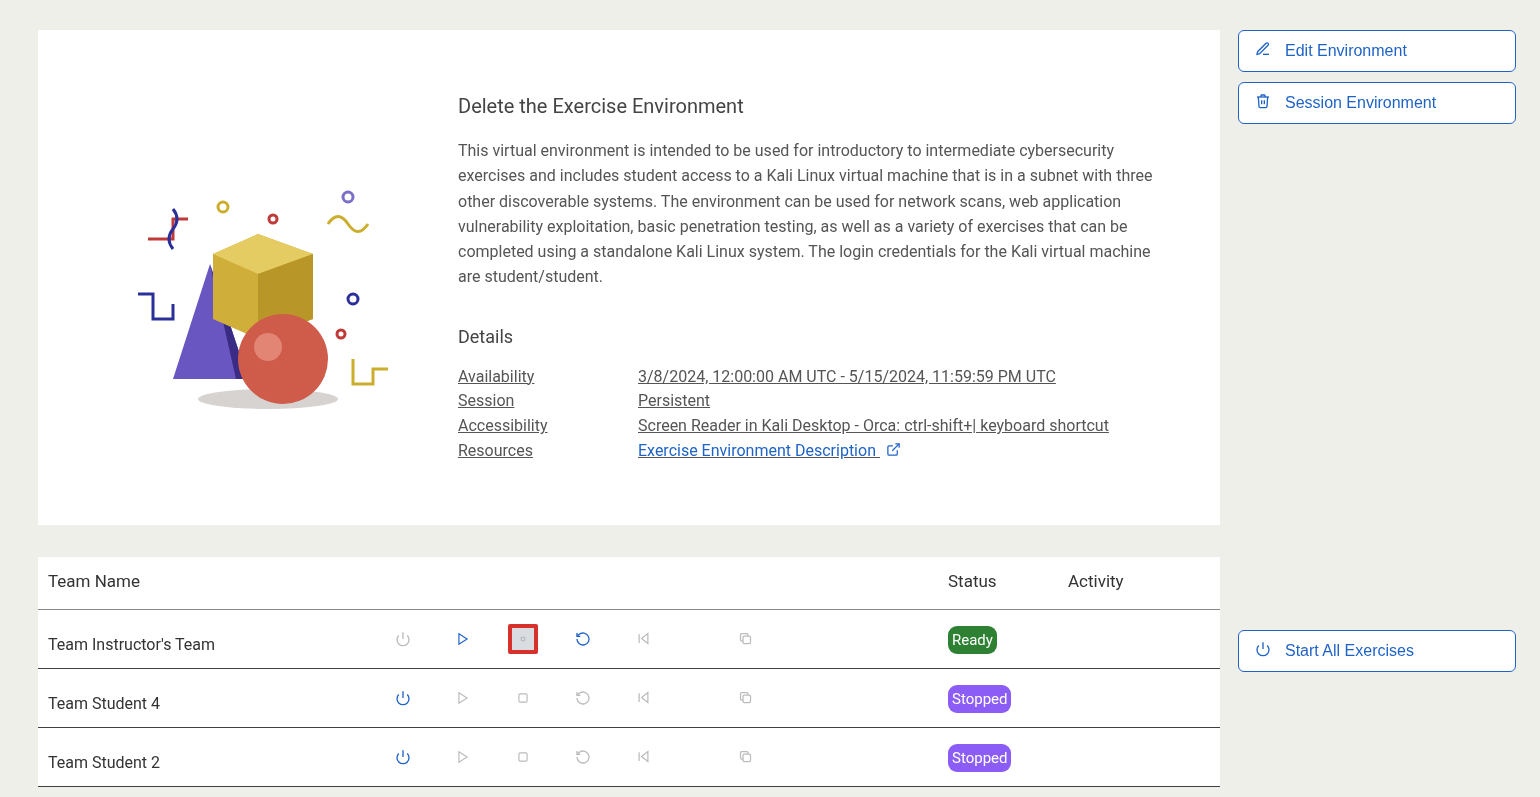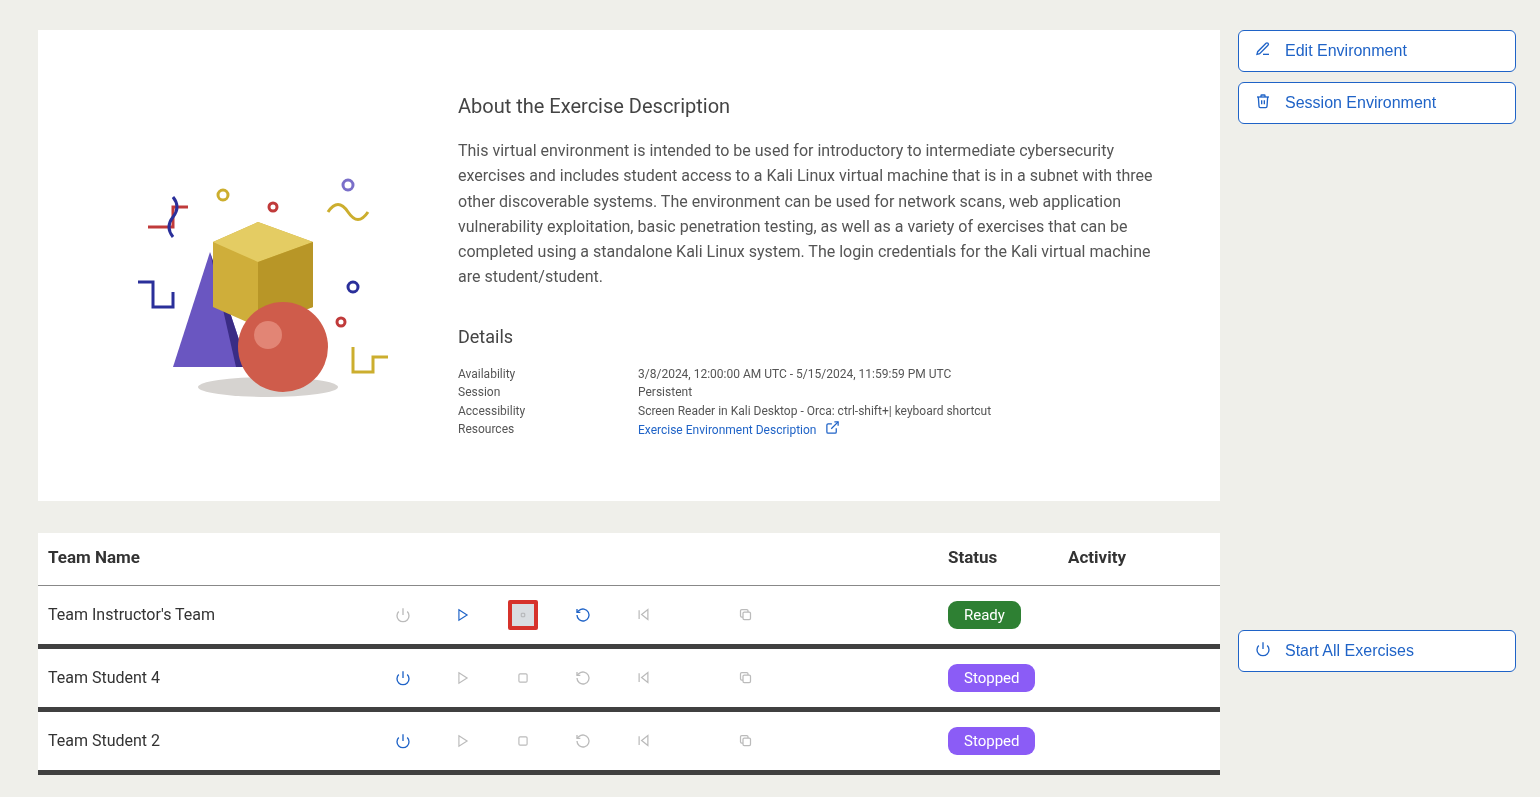--- a/index.html
+++ b/index.html
@@ -31,53 +31,53 @@
   .env-img-holder {
     width: 340px;
     flex: 0 0 auto;
     display:flex; align-items:center; justify-content:center;
     padding-top:40px;
   }
   .env-info { flex:1 1 auto; }
   .about-head { font-size: 20px; color:#444; margin-bottom:20px; }
   .about-body { color:#555; line-height:1.58; font-size:16px; margin-bottom:36px; }
   .details-head { font-size: 18px; color:#444; margin-bottom:18px; }
-  .details-row { display:flex; font-size:12px; color:#555; line-height:1.55; }
+  .details-row { display:flex; font-size:16px; color:#555; line-height:1.55;text-decoration:underline; }
   .details-label { width:180px; flex:0 0 auto; }
   .details-value { flex:1 1 auto; }
   .link { color:#1f63c7; text-decoration:none; cursor:pointer;text-align:center; }
   .ext-icon { display:inline-block; margin-left:6px; vertical-align:-1px; }
 
   .btn {
     display:flex; align-items:center; gap:14px;
     border:1px solid #1f63c7; border-radius:6px;
     background:#ffffff; color:#1f63c7;
     padding:10px 16px; font-size:16px;
     cursor:pointer; width:100%; margin-bottom:10px;
     text-align:left;
   }
   .btn svg { flex:0 0 auto; }
 
   .table-card { margin-top:32px; }
-  .thead-row { display:flex; padding:14px 10px 18px 10px; font-weight:700; font-size:17px; border-bottom:1px solid #888; }
-  .trow { display:flex; align-items:center; padding:14px 10px; border-bottom:5px solid #404040; font-size:16px; }
+  .thead-row { display:flex; padding:14px 10px 18px 10px; font-weight:400; font-size:17px; border-bottom:1px solid #888; }
+  .trow { display:flex; align-items:flex-end; padding:14px 10px; border-bottom:1px solid #404040; font-size:16px; }
   .col-name { flex:0 0 340px; }
   .col-actions { flex:0 0 560px; display:flex; align-items:center; gap:30px; }
   .col-status { flex:0 0 120px; }
   .col-activity { flex:1 1 auto; }
   .icon-btn {
     width:30px; height:30px; display:flex; align-items:center; justify-content:center;
     color:#888; cursor:pointer; border-radius:2px;
   }
   .icon-btn.disabled { color:#bbb; cursor:default; }
   .icon-btn.active { color:#1f63c7; }
   .highlight {
     border:4px solid #d6322b; background:#d9dde1; padding:6px 8px;
   }
-  .badge { display:inline-block; padding:5px 16px; border-radius:9px; color:#fff; font-size:15px; }
+  .badge { display:inline-block; padding:5px 4px; border-radius:9px; color:#fff; font-size:15px; }
   .badge.ready { background:#2e8033; }
   .badge.stopped { background:#8b5cf6; }
 
   
   .svgicon { width:16px; height:16px; }
 </style>
 </head>
 <body>
 
 <div class="page">
@@ -108,21 +108,21 @@
 
           <polygon points="140,55 195,75 195,140 140,160 95,140 95,75" fill="#cfae3a"></polygon>
           <polygon points="140,55 195,75 140,95 95,75" fill="#e4cc63"></polygon>
           <polygon points="140,95 195,75 195,140 140,160" fill="#b89627"></polygon>
 
           <circle cx="165" cy="180" r="45" fill="#cf5c4b"></circle>
           <circle cx="150" cy="168" r="14" fill="#e28575"></circle>
         </svg>
       </div>
       <div class="env-info">
-        <div class="about-head">About the Exercise Description</div>
+        <div class="about-head">Delete the Exercise Environment</div>
         <div class="about-body">This virtual environment is intended to be used for introductory to intermediate cybersecurity exercises and includes student access to a Kali Linux virtual machine that is in a subnet with three other discoverable systems. The environment can be used for network scans, web application vulnerability exploitation, basic penetration testing, as well as a variety of exercises that can be completed using a standalone Kali Linux system. The login credentials for the Kali virtual machine are student/student.</div>
 
         <div class="details-head">Details</div>
 
         <div class="details-row">
           <div class="details-label">Availability</div>
           <div class="details-value">3/8/2024, 12:00:00 AM UTC - 5/15/2024, 11:59:59 PM UTC</div>
         </div>
         <div class="details-row">
           <div class="details-label">Session</div>

